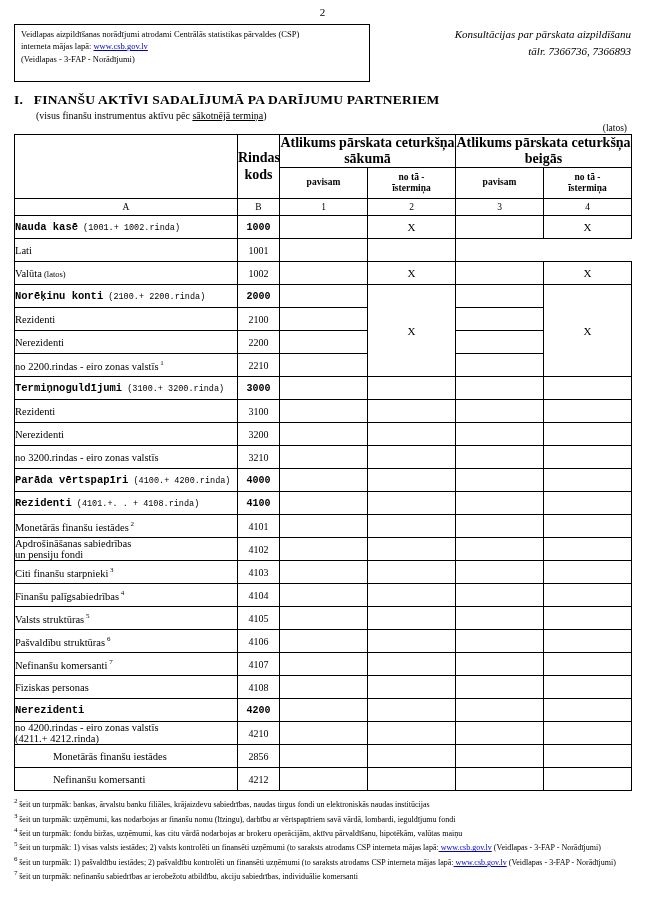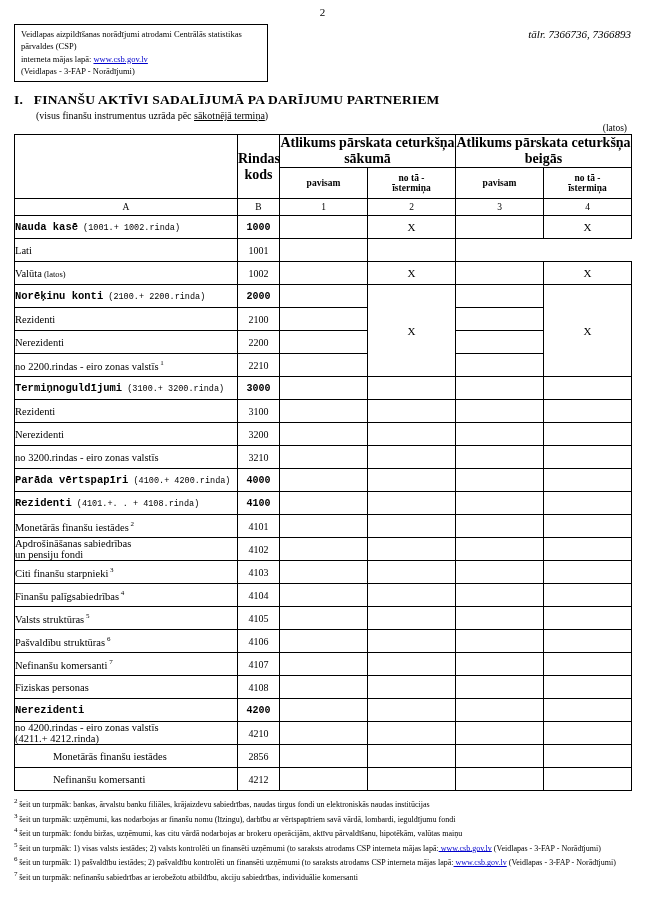--- a/index.html
+++ b/index.html
@@ -23,24 +23,24 @@
     margin:0 0 6px 0;
   }
   .topbar{
     display:flex;
     justify-content:space-between;
     align-items:flex-start;
     margin-bottom:10px;
   }
   .notebox{
     border:1px solid #000;
-    padding:3px 6px 4px 6px;
+    padding:3px 6px 16px 6px;
     font-size:8.5px;
     line-height:1.45;
-    width:254px;
+    width:356px;
     box-sizing:border-box;
   }
   .notebox a{color:#0000cc;}
   .consult{
     font-style:italic;
     font-size:11px;
     text-align:right;
     line-height:1.5;
     padding-top:2px;
     width:250px;
@@ -137,30 +137,31 @@
   <div class="topbar">
     <div class="notebox">
       <div>Veidlapas aizpildīšanas norādījumi atrodami Centrālās statistikas pārvaldes (CSP)</div>
       <div>
         <span>interneta mājas lapā:</span>
         <a href="#">www.csb.gov.lv</a>
       </div>
       <div>(Veidlapas - 3-FAP - Norādījumi)</div>
     </div>
     <div class="consult">
+      <div>Konsultācijas par pārskata aizpildīšanu</div>
       <div>tālr. 7366736, 7366893</div>
     </div>
   </div>
 
   <h1 class="title">
     <span>I.</span>
     &nbsp;
     <span>FINANŠU AKTĪVI SADALĪJUMĀ PA DARĪJUMU PARTNERIEM</span>
   </h1>
-  <div class="subtitle"><span>(visus finanšu instrumentus uzrāda pēc </span><u>sākotnējā termiņa</u><span>)</span></div>
+  <div class="subtitle"><span>(visus finanšu instrumentus aktīvu pēc </span><u>sākotnējā termiņa</u><span>)</span></div>
 
   <div class="latos">(latos)</div>
 
   <table class="main">
     <colgroup>
       <col style="width:223px">
       <col style="width:42px">
       <col style="width:88px">
       <col style="width:88px">
       <col style="width:88px">

